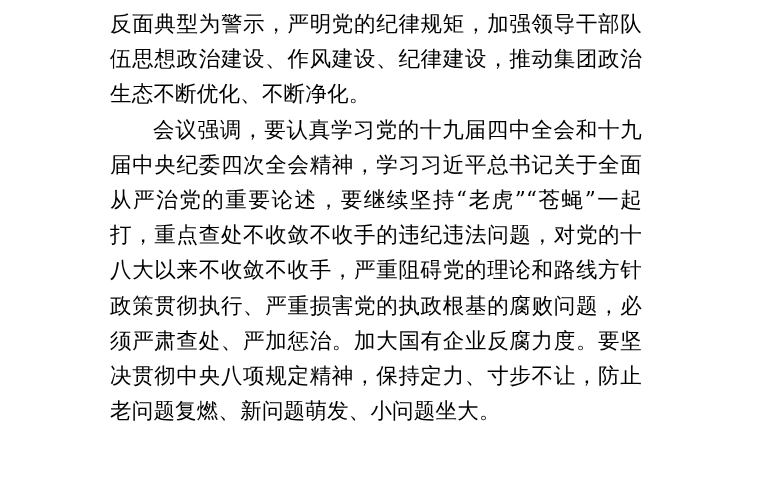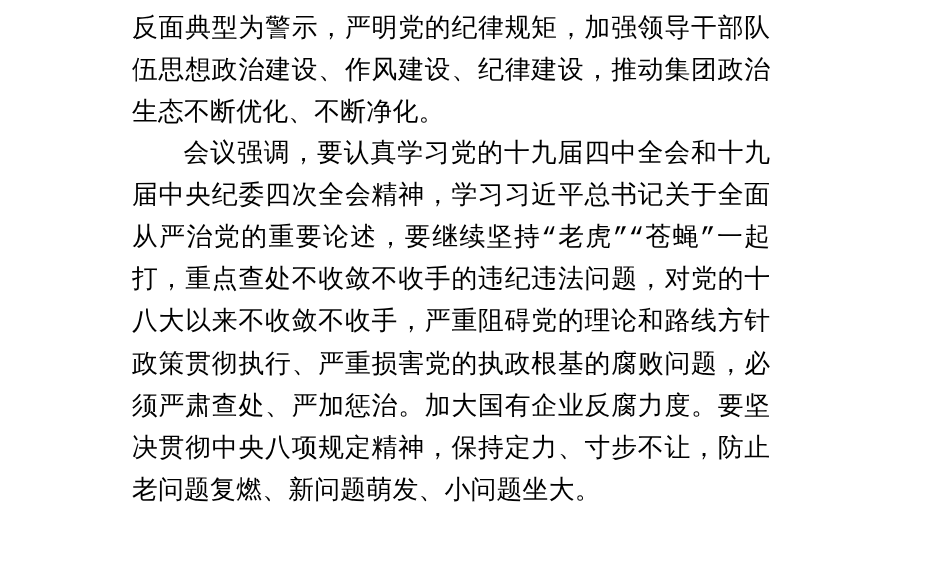--- a/index.html
+++ b/index.html
@@ -33,21 +33,20 @@
     text-align: justify;
     text-justify: inter-ideograph;
     font-family: "DejaVu Serif", "Liberation Serif", serif;
     font-weight: 400;
   }
   .para.indent {
     text-indent: 2em;
   }
   .para + .para {
     margin-top: 0;
-    font-family: Liberation Mono, monospace;
   }
   
   .para {
     -webkit-font-smoothing: antialiased;
     text-rendering: optimizeLegibility;
   }
 </style>
 </head>
 <body>
 

